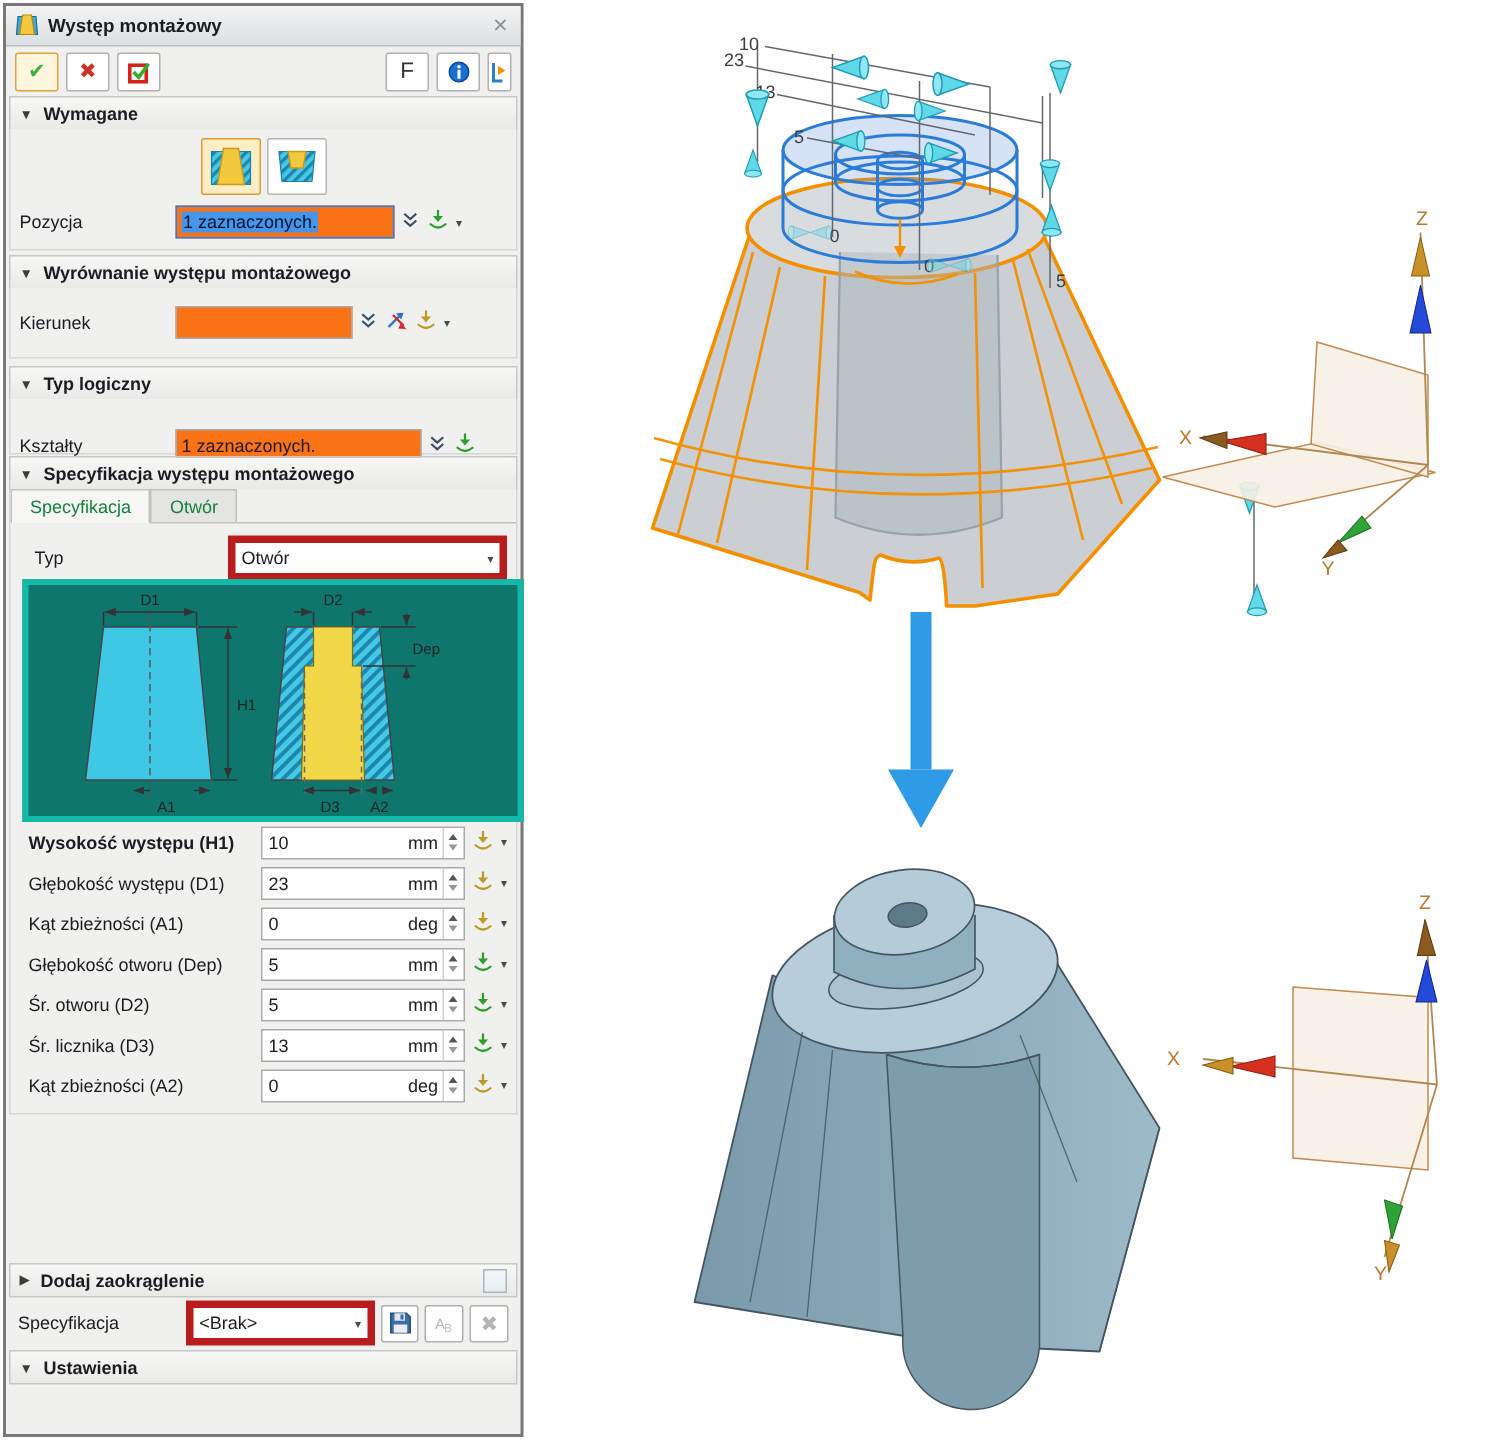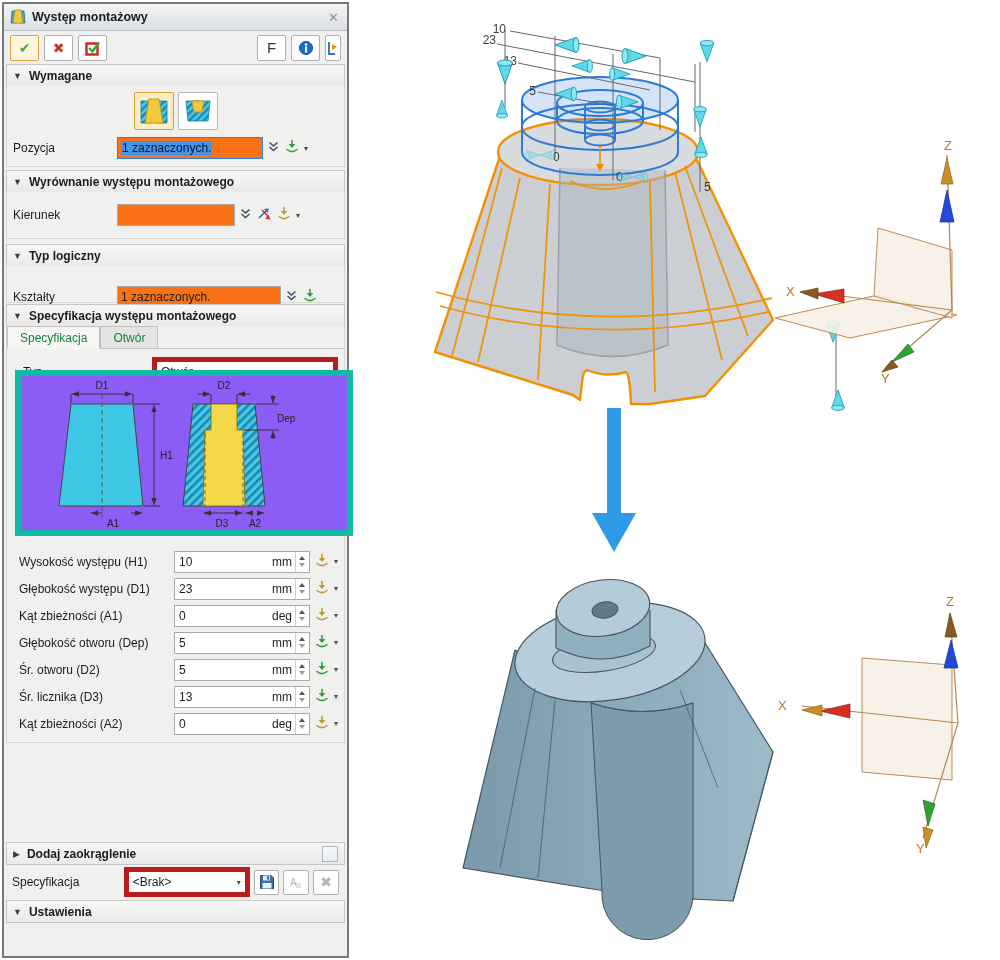--- a/index.html
+++ b/index.html
@@ -52,21 +52,21 @@
 
   .bigbtn{width:38px;height:36px;background:#fff;border:1px solid #b5b5b5;border-radius:2px;
           display:flex;align-items:center;justify-content:center;}
   .bigbtn.sel{border:1px solid #e09a30;background:#fbedc4;}
 
   .tabs{display:flex;height:22px;border-bottom:1px solid #c2c2c0;margin:0 0 0 0;}
   .tab{padding:0 12px;display:flex;align-items:center;border:1px solid #c2c2c0;border-bottom:none;
        background:#e4e4e2;color:#15803d;}
   .tab.active{background:#f6f6f5;font-weight:normal;border-bottom:1px solid #f6f6f5;margin-bottom:-1px;}
 
-  .diagram{position:absolute;left:8px;top:44px;width:326px;height:154px;background:#8b5cf6;border:6px solid #14b8a6;}
+  .diagram{position:absolute;left:8px;top:60px;width:326px;height:154px;background:#0f766e;border:4px solid #14b8a6;}
 
   .chk{width:14px;height:14px;border:1px solid #a9b6c0;background:linear-gradient(#f4f7fa,#e7edf2);display:inline-block;}
 
   .cfgbtn{width:26px;height:23px;background:#fff;border:1px solid #b0b0b0;border-radius:2px;
           display:flex;align-items:center;justify-content:center;}
   .cfgbtn.dis{color:#b5b5b5;}
 
   svg text{font-family:"Liberation Sans","DejaVu Sans",sans-serif;}
 </style>
 </head>
@@ -298,21 +298,21 @@
         <line x1="192" y1="137" x2="213" y2="137" stroke="#333"></line>
         <text x="201" y="151" font-size="10" text-anchor="middle" fill="#222">D3</text>
         <line x1="232" y1="137" x2="225" y2="137" marker-end="url(#ar)" stroke="#333"></line>
         <line x1="236" y1="137" x2="243" y2="137" marker-end="url(#ar)" stroke="#333"></line>
         <text x="234" y="151" font-size="10" text-anchor="middle" fill="#222">A2</text>
       </svg>
     </div>
 
     <div style="position:absolute;left:0;top:222px;right:0;">
       <div class="frow" style="height:27px;">
-        <span class="flabel" style="flex:1;padding-left:6px;">Wysokość występu (H1)</span>
+        <span class="flabel" style="flex:1;padding-left:6px;font-weight:bold;">Wysokość występu (H1)</span>
         <div class="pbox">
           <span class="pval">10</span>
           <span class="punit">mm</span>
           <span class="spin">
               <i class="up"></i>
               <i class="dn"></i>
             </span>
         </div>
         <span><svg class="dl y" width="16" height="15" viewBox="0 0 16 15">
               <path class="s" d="M8 1.5 V5.5"></path>

